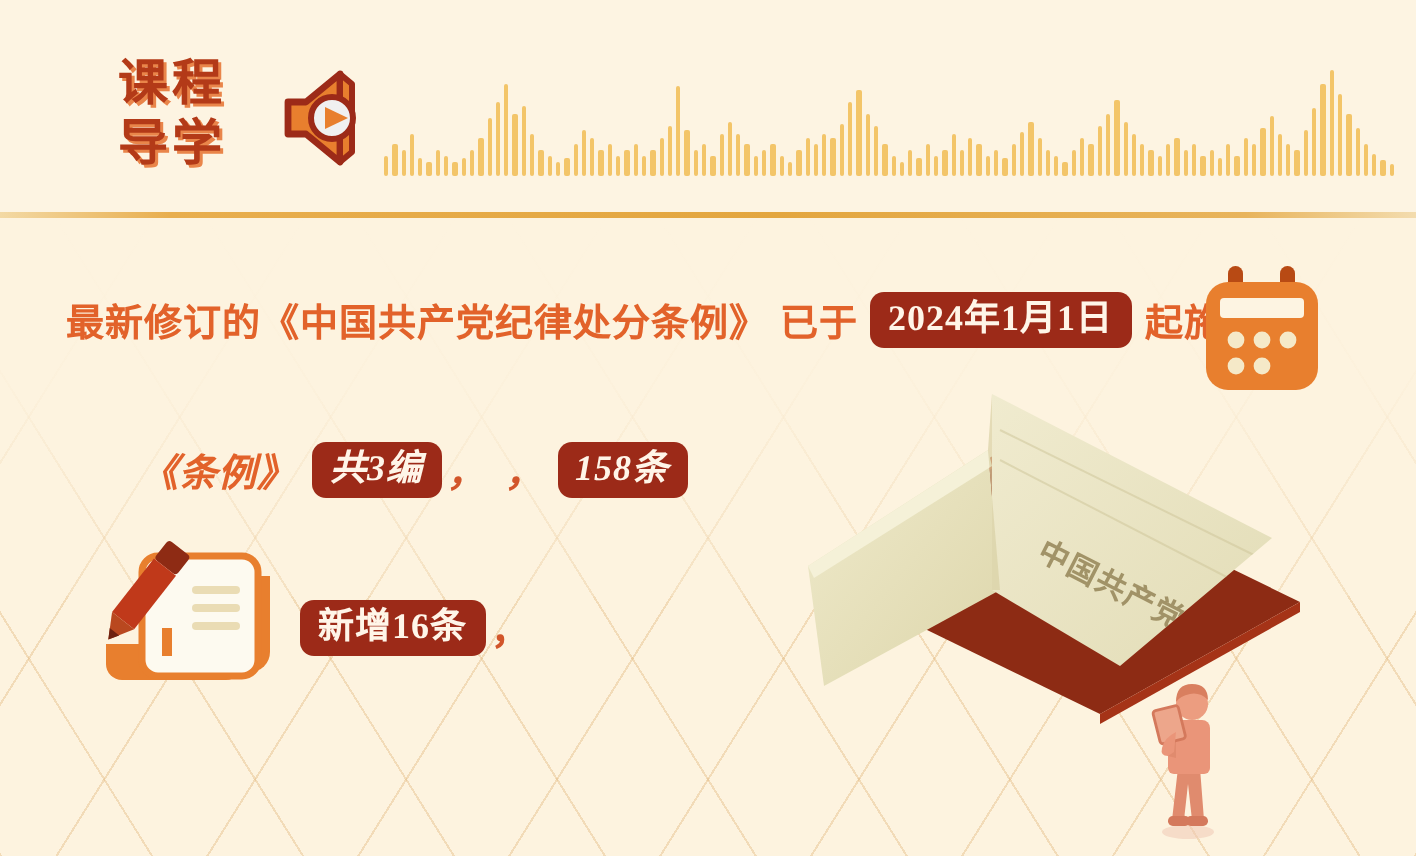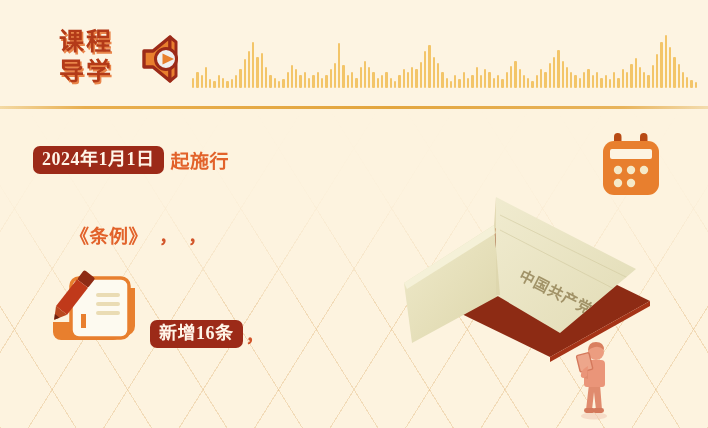--- a/index.html
+++ b/index.html
@@ -48,23 +48,23 @@
        font-family:"Liberation Serif","DejaVu Serif",serif;}
   .txt-sm{font-size:18px;}
   .chip{
     display:inline-block;background:#9c2a18;color:#fff5e8;
     font-size:18px;font-weight:700;border-radius:7px;
     padding:3px 9px 4px 9px;line-height:1.15;letter-spacing:.5px;
     font-family:"Liberation Serif","DejaVu Serif",serif;
   }
   .comma{color:#d2552a;font-size:19px;font-weight:700;padding:0 7px 0 3px;}
   #line1{left:33px;top:146px;}
-  #line2{left:70px;top:221px;}
+  #line2{left:70px;top:221px;font-style:italic;}
   #line3{left:152px;top:272px;}
-  #line4{left:150px;top:320px;}
+  #line4{left:150px;top:300px;}
   
   .calendar{position:absolute;left:600px;top:131px;width:62px;height:66px;}
   
   .scrollpen{position:absolute;left:35px;top:266px;width:104px;height:76px;}
   
   .book{position:absolute;left:400px;top:175px;width:260px;height:190px;}
   .person{position:absolute;left:572px;top:340px;width:46px;height:80px;}
 </style>
 </head>
 <body>
@@ -215,20 +215,22 @@
         <i style="height: 31px;"></i>
         <i style="height: 24px;"></i>
         <i style="height: 16px;"></i>
         <i style="height: 11px;"></i>
         <i style="height: 8px;"></i>
         <i style="height: 6px;"></i>
       </div>
   </div>
 
   <div class="line" id="line1">
+    <span class="txt">最新修订的《中国共产党纪律处分条例》</span>
+    <span class="txt" style="padding:0 6px;">已于</span>
     <span class="chip">2024年1月1日</span>
     <span class="txt" style="padding-left:7px;">起施行</span>
   </div>
 
   <div class="calendar">
     <svg width="62" height="66" viewBox="0 0 62 66">
       <rect x="14" y="2" width="7.5" height="17" rx="3.7" fill="#b84a14"></rect>
       <rect x="40" y="2" width="7.5" height="17" rx="3.7" fill="#b84a14"></rect>
       <rect x="3" y="10" width="56" height="54" rx="11" fill="#e87f2e"></rect>
       <rect x="10" y="18" width="42" height="10" rx="2" fill="#fdf4e2"></rect>
@@ -237,22 +239,24 @@
           <circle cx="31" cy="39" r="4.2"></circle>
           <circle cx="44" cy="39" r="4.2"></circle>
         <circle cx="18" cy="52" r="4.2"></circle>
           <circle cx="31" cy="52" r="4.2"></circle>
       </g>
     </svg>
   </div>
 
   <div class="line" id="line2">
     <span class="txt" style="padding-right:8px;">《条例》</span>
+    <span class="chip">共3编</span>
     <span class="comma">，</span>
     <span class="comma">，</span>
+    <span class="chip">158条</span>
   </div>
 
 
   <div class="line" id="line4">
     <span class="chip">新增16条</span>
     <span class="comma">，</span>
   </div>
 
   <div class="scrollpen">
     <svg width="104" height="76" viewBox="0 0 104 76">

